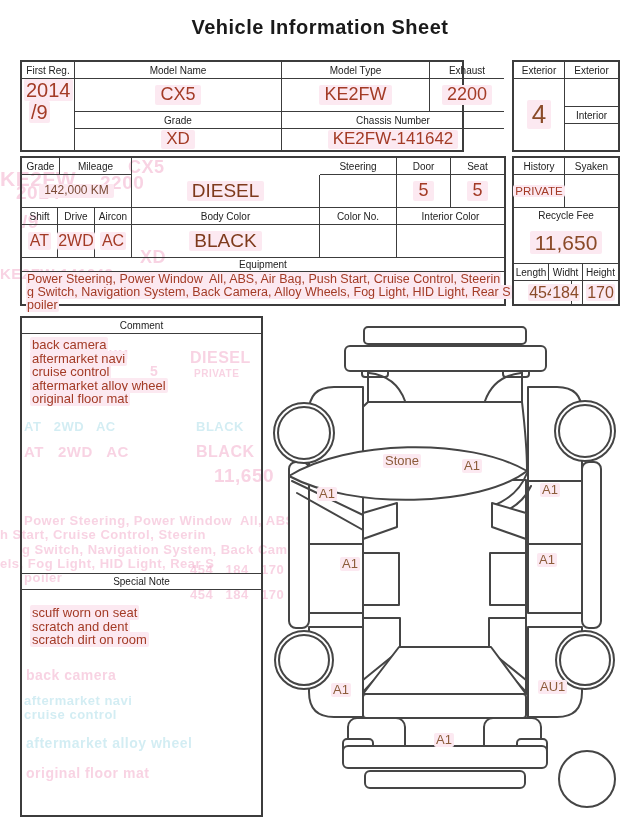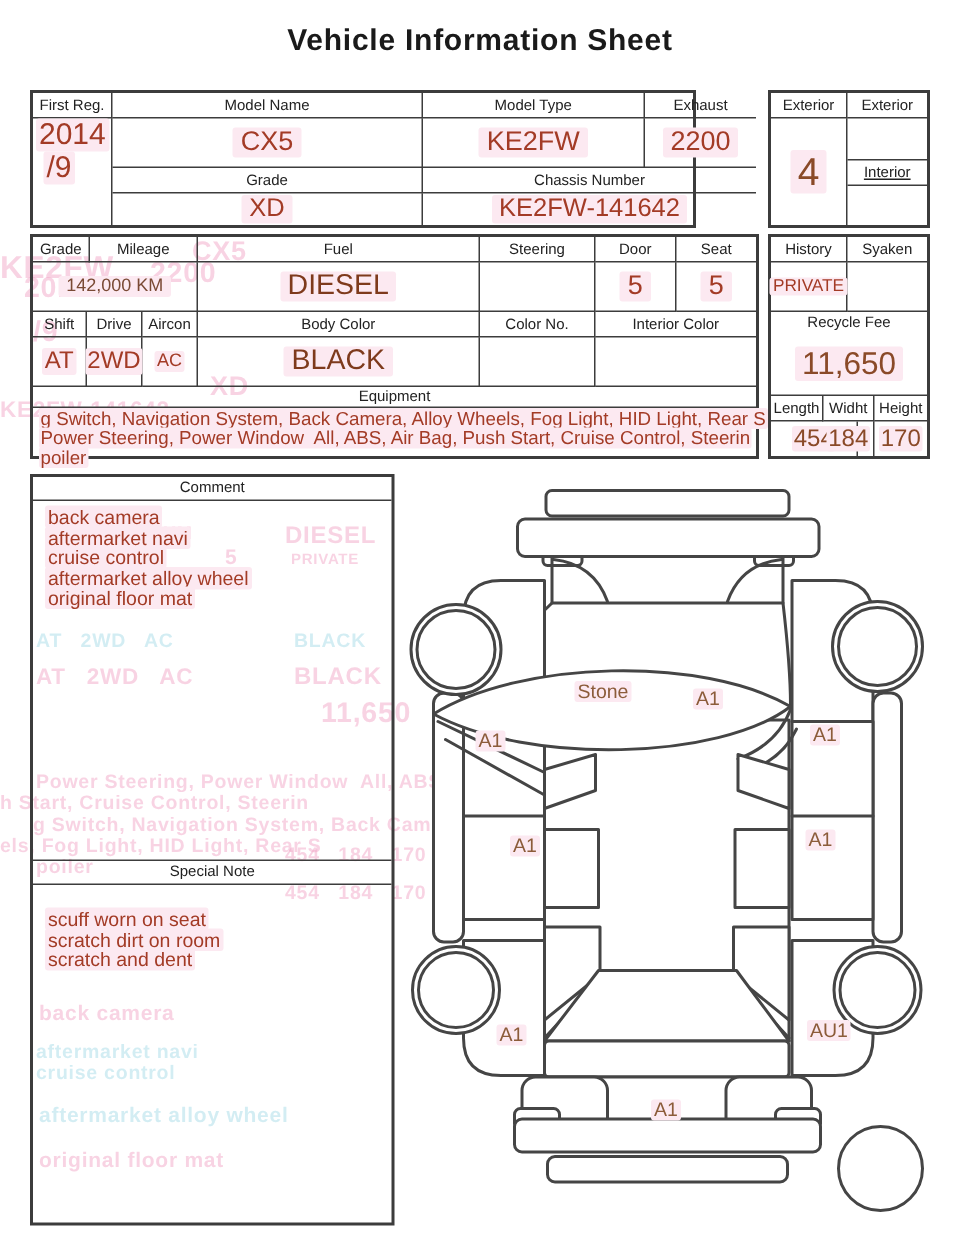--- a/index.html
+++ b/index.html
@@ -92,30 +92,29 @@
       </div>
   </div>
 
   <div class="box" style="left:512px;top:60px;width:108px;height:92px;">
     <div class="cell br bb" style="left:0;top:0;width:51px;height:17px;">Exterior</div>
     <div class="cell br" style="left:0;top:17px;width:51px;height:71px;">
         <span class="val hl" style="font-size:26px;color:#8a4a28;">4</span>
       </div>
     <div class="cell bb" style="left:51px;top:0;width:53px;height:17px;">Exterior</div>
     <div class="cell bb" style="left:51px;top:17px;width:53px;height:28px;"></div>
-    <div class="cell bb" style="left:51px;top:45px;width:53px;height:17px;text-decoration:underline;">Interior</div>
+    <div class="cell bb" style="left:51px;top:45px;width:53px;height:17px;">Interior</div>
   </div>
 
   <div class="box" style="left:20px;top:156px;width:486px;height:150px;">
     <div class="cell br bb" style="left:0;top:0;width:38px;height:17px;">Grade</div>
     <div class="cell br bb" style="left:38px;top:0;width:72px;height:17px;">Mileage</div>
     <div class="cell br bb" style="left:0;top:17px;width:110px;height:33px;">
         <span class="val hl" style="font-size:12px;color:#7a4a35;">142,000 KM</span>
       </div>
-    <div class="cell br bb" style="left:110px;top:0;width:188px;height:17px;">Fuel</div>
     <div class="cell br bb" style="left:110px;top:17px;width:188px;height:33px;">
         <span class="val hl" style="font-size:19px;color:#7e3a1c;">DIESEL</span>
       </div>
     <div class="cell br bb" style="left:298px;top:0;width:77px;height:17px;">Steering</div>
     <div class="cell br bb" style="left:298px;top:17px;width:77px;height:33px;"></div>
     <div class="cell br bb" style="left:375px;top:0;width:54px;height:17px;">Door</div>
     <div class="cell br bb" style="left:375px;top:17px;width:54px;height:33px;">
         <span class="val hl" style="font-size:18px;">5</span>
       </div>
     <div class="cell bb" style="left:429px;top:0;width:53px;height:17px;">Seat</div>
@@ -125,34 +124,34 @@
     <div class="cell br bb" style="left:0;top:50px;width:36px;height:17px;">Shift</div>
     <div class="cell br bb" style="left:0;top:67px;width:36px;height:33px;">
         <span class="val hl" style="font-size:16px;padding:0 2px;">AT</span>
       </div>
     <div class="cell br bb" style="left:36px;top:50px;width:37px;height:17px;">Drive</div>
     <div class="cell br bb" style="left:36px;top:67px;width:37px;height:33px;">
         <span class="val hl" style="font-size:16px;padding:0 1px;">2WD</span>
       </div>
     <div class="cell br bb" style="left:73px;top:50px;width:37px;height:17px;">Aircon</div>
     <div class="cell br bb" style="left:73px;top:67px;width:37px;height:33px;">
-        <span class="val hl" style="font-size:12px;padding:0 2px;">AC</span>
+        <span class="val hl" style="font-size:16px;padding:0 2px;">AC</span>
       </div>
     <div class="cell br bb" style="left:110px;top:50px;width:188px;height:17px;">Body Color</div>
     <div class="cell br bb" style="left:110px;top:67px;width:188px;height:33px;">
         <span class="val hl" style="font-size:19px;color:#7e3a1c;">BLACK</span>
       </div>
     <div class="cell br bb" style="left:298px;top:50px;width:77px;height:17px;">Color No.</div>
     <div class="cell br bb" style="left:298px;top:67px;width:77px;height:33px;"></div>
     <div class="cell bb" style="left:375px;top:50px;width:107px;height:17px;">Interior Color</div>
     <div class="cell bb" style="left:375px;top:67px;width:107px;height:33px;"></div>
     <div class="cell bb" style="left:0;top:100px;width:482px;height:14px;">Equipment</div>
     <div style="position:absolute;left:4px;top:115px;width:476px;">
+      <div class="eqline"><span class="hl">Power Steering, Power Window  All, ABS, Air Bag, Push Start, Cruise Control, Steerin</span></div>
       <div class="eqline"><span class="hl">g Switch, Navigation System, Back Camera, Alloy Wheels, Fog Light, HID Light, Rear S</span></div>
-      <div class="eqline"><span class="hl">Power Steering, Power Window  All, ABS, Air Bag, Push Start, Cruise Control, Steerin</span></div>
       <div class="eqline"><span class="hl">poiler</span></div>
     </div>
   </div>
 
   <div class="box" style="left:512px;top:156px;width:108px;height:150px;">
     <div class="cell br bb" style="left:0;top:0;width:51px;height:17px;">History</div>
     <div class="cell br bb" style="left:0;top:17px;width:51px;height:33px;">
         <span class="val hl" style="font-size:11.5px;padding:0 2px;">PRIVATE</span>
       </div>
     <div class="cell bb" style="left:51px;top:0;width:53px;height:17px;">Syaken</div>
@@ -180,22 +179,22 @@
     <div style="position:absolute;left:8px;top:20px;width:225px;">
       <div class="noteline"><span class="hl">back camera</span></div>
       <div class="noteline"><span class="hl">aftermarket navi</span></div>
       <div class="noteline"><span class="hl">cruise control</span></div>
       <div class="noteline"><span class="hl">aftermarket alloy wheel</span></div>
       <div class="noteline"><span class="hl">original floor mat</span></div>
     </div>
     <div class="cell bt bb" style="left:0;top:255px;width:239px;height:17px;">Special Note</div>
     <div style="position:absolute;left:8px;top:278px;width:225px;margin-top:10px;">
       <div class="noteline"><span class="hl">scuff worn on seat</span></div>
+      <div class="noteline"><span class="hl">scratch and dent</span></div>
       <div class="noteline"><span class="hl">scratch dirt on room</span></div>
-      <div class="noteline"><span class="hl">scratch and dent</span></div>
     </div>
   </div>
 
   <div class="svgwrap">
     <svg width="375" height="498" viewBox="265 315 375 498" xmlns="http://www.w3.org/2000/svg">
       <g fill="#ffffff" stroke="#454545" stroke-width="2" stroke-linejoin="round" stroke-linecap="round">
 
         <rect x="364" y="327" width="162" height="17" rx="4"></rect>
         <rect x="362" y="367" width="26" height="10" rx="3"></rect>
         <rect x="503" y="367" width="26" height="10" rx="3"></rect>

